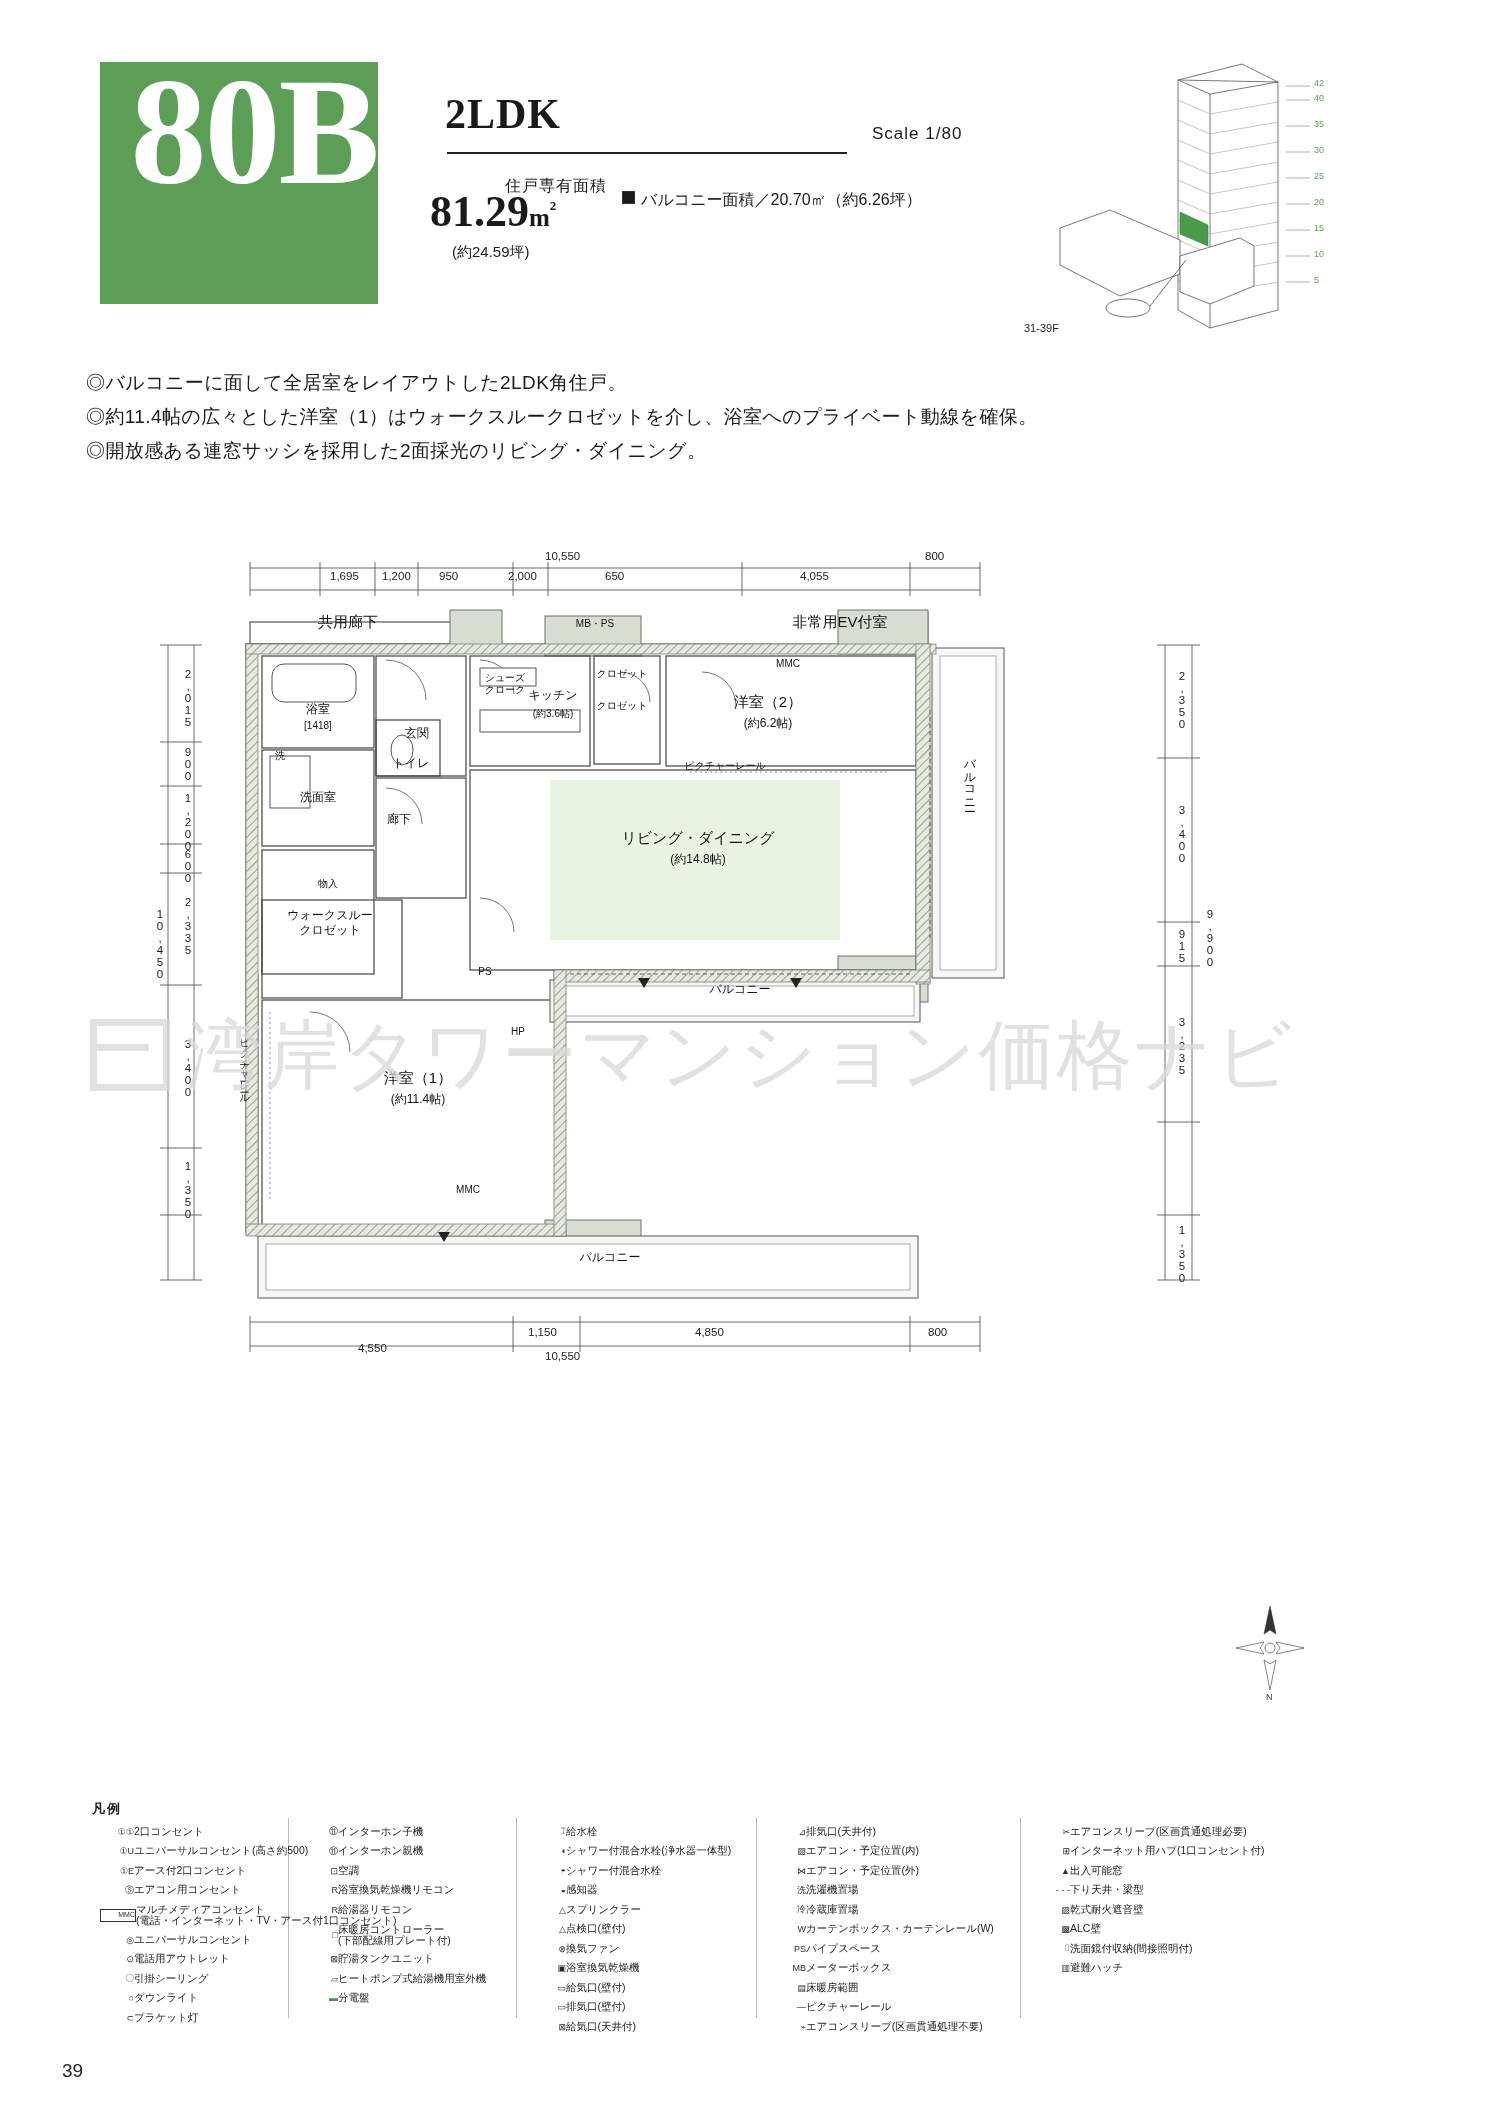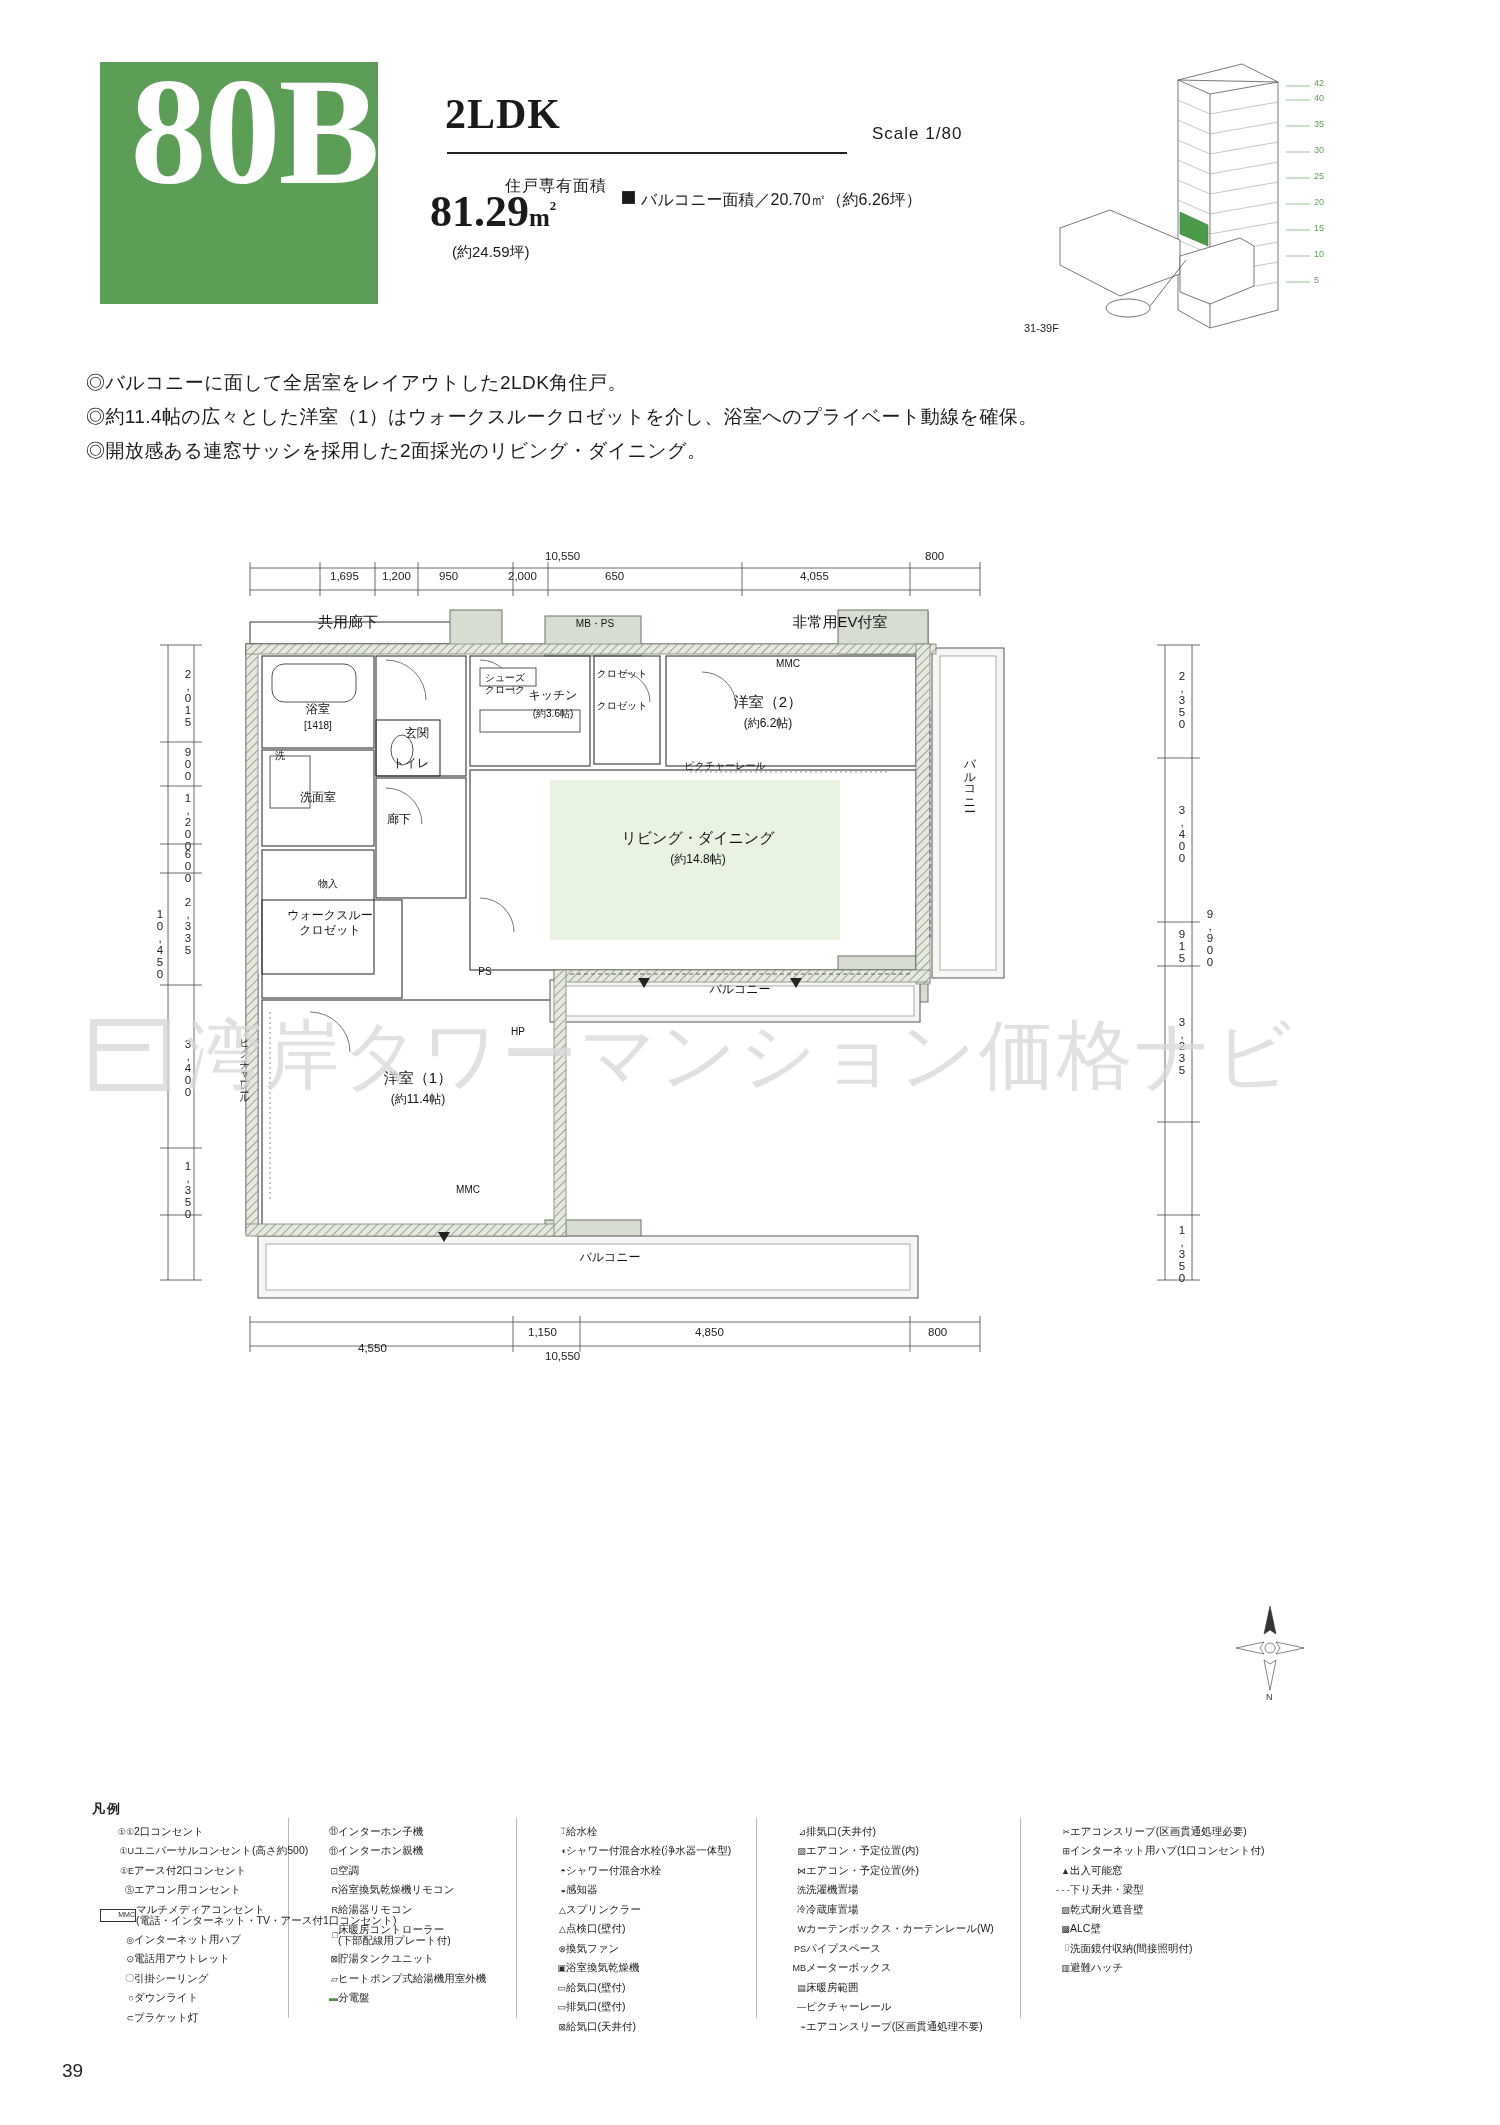--- a/index.html
+++ b/index.html
@@ -473,21 +473,21 @@
         <span class="sym">Ⓢ</span>
         <span class="txt">エアコン用コンセント</span>
       </div>
     <div class="row" style="height:30px;">
         <span class="sym" style="font-size:7px;border:1px solid #333;height:11px;line-height:10px;">MMC</span>
         <span class="txt" style="white-space:pre-line;line-height:11px;">マルチメディアコンセント
 (電話・インターネット・TV・アース付1口コンセント)</span>
       </div>
     <div class="row">
         <span class="sym">◎</span>
-        <span class="txt">インターネット用ハブ</span>
+        <span class="txt">ユニバーサルコンセント</span>
       </div>
     <div class="row">
         <span class="sym">⊙</span>
         <span class="txt">電話用アウトレット</span>
       </div>
     <div class="row">
         <span class="sym">〇</span>
         <span class="txt">引掛シーリング</span>
       </div>
     <div class="row">

